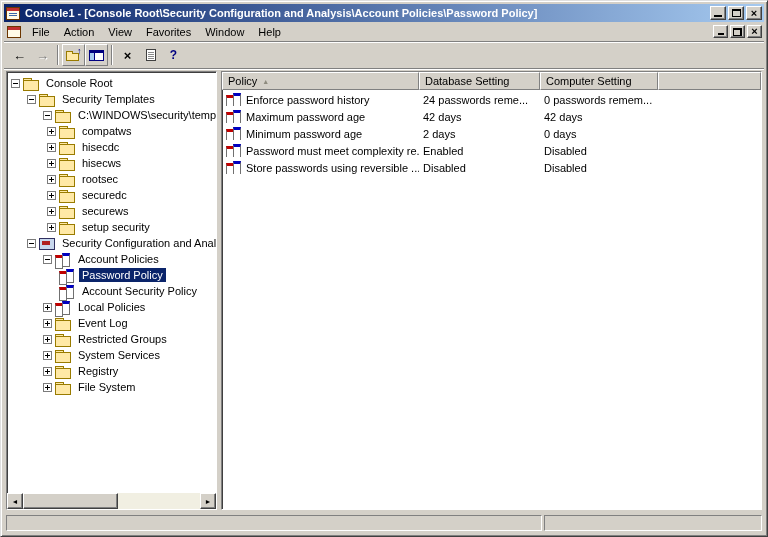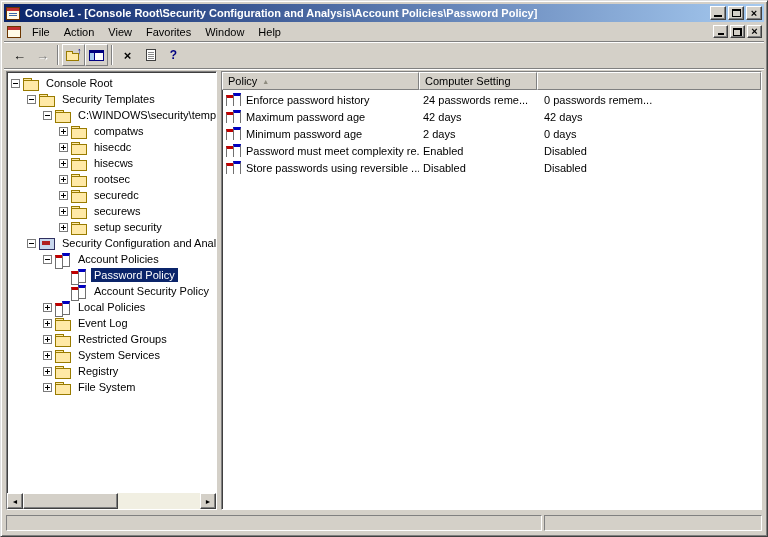--- a/index.html
+++ b/index.html
@@ -88,21 +88,21 @@
     box-shadow: inset 1px 1px 0 #404040;
     overflow:hidden;
   }
   .tree-pane{ flex:0 0 211px; width:211px; display:flex; flex-direction:column; }
   .splitter{ flex:0 0 4px; cursor:ew-resize; }
   .list-pane{ flex:1; display:flex; flex-direction:column; }
 
   
   .tree-scroll{ flex:1; overflow:hidden; padding-top:3px; }
   .tree-row{ height:16px; display:flex; align-items:center; white-space:nowrap; cursor:default; }
-  .lvl0{ padding-left:4px; } .lvl1{ padding-left:20px; } .lvl2{ padding-left:36px; } .lvl3{ padding-left:52px; }
+  .lvl0{ padding-left:4px; } .lvl1{ padding-left:20px; } .lvl2{ padding-left:36px; } .lvl3{ padding-left:40px; }
   .exp{ position:relative; width:9px; height:9px; background:#fff; border:1px solid #7b7b7b; flex:0 0 9px; margin-right:3px; }
   .exp::before{ content:""; position:absolute; left:1px; width:5px; top:3px; height:1px; background:#000; }
   .exp.plus::after{ content:""; position:absolute; top:1px; height:5px; left:3px; width:1px; background:#000; }
   .exp.hidden{ visibility:hidden; }
   .icon{ width:16px; height:13px; position:relative; flex:0 0 16px; margin-right:4px; }
   .icon-folder::before{ content:""; position:absolute; left:0; top:1px; width:7px; height:3px; background:#ffe9a6; border:1px solid #997b00; border-bottom:none; }
   .icon-folder::after{ content:""; position:absolute; left:0; top:3px; width:14px; height:9px; background:#ffe9a6; border:1px solid #997b00; }
   .icon-policy::before{ content:""; position:absolute; left:0; top:2px; width:6px; height:10px; background:#fff; border:1px solid #707070; border-top:3px solid #c00000; }
   .icon-policy::after{ content:""; position:absolute; left:7px; top:0; width:6px; height:10px; background:#fff; border:1px solid #707070; border-top:3px solid #0000c0; }
   .icon-sca::before{ content:""; position:absolute; left:0; top:1px; width:14px; height:10px; background:#c8d8ee; border:1px solid #303060; }
@@ -358,20 +358,23 @@
     </div>
 
     <div class="splitter"></div>
 
     <div class="pane list-pane">
       <div class="lv-header">
         <div class="hcol c1">
           <span>Policy</span>
           <span class="sort">▲</span>
         </div>
+        <div class="hcol c2">
+          <span>Database Setting</span>
+        </div>
         <div class="hcol c3">
           <span>Computer Setting</span>
         </div>
         <div class="hcol hfill"></div>
       </div>
 
       <div class="lv-body">
 
         <div class="lv-row">
           <div class="cell c1">

